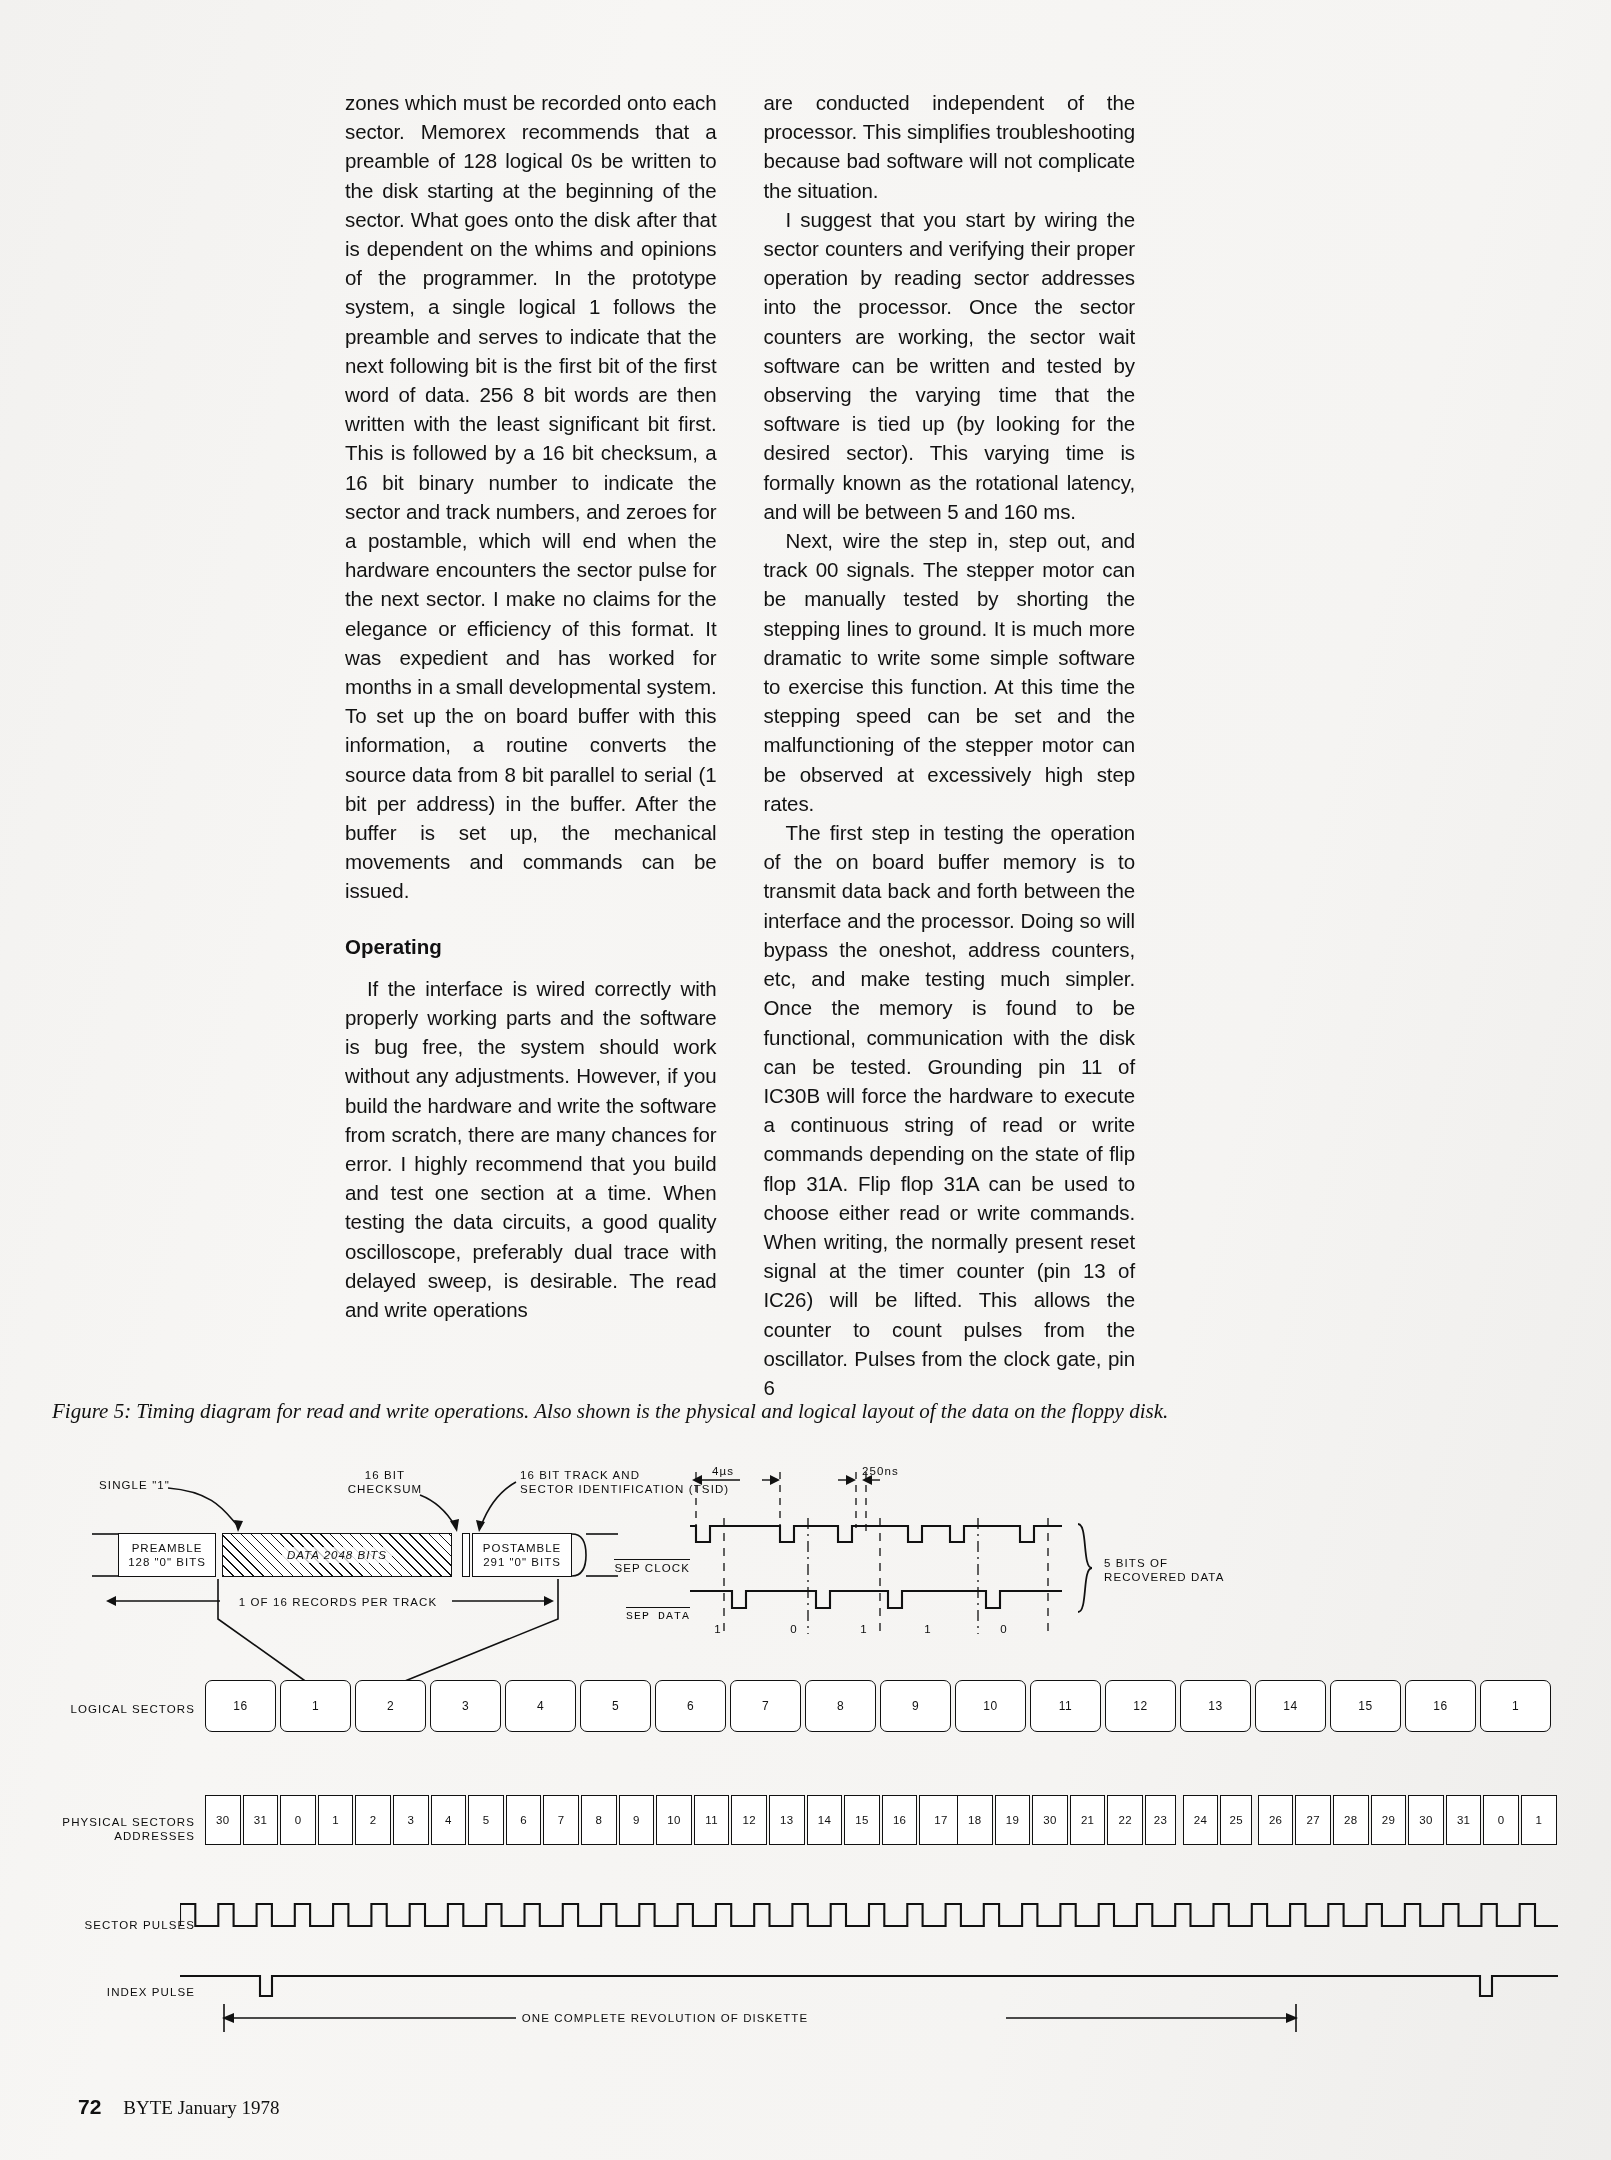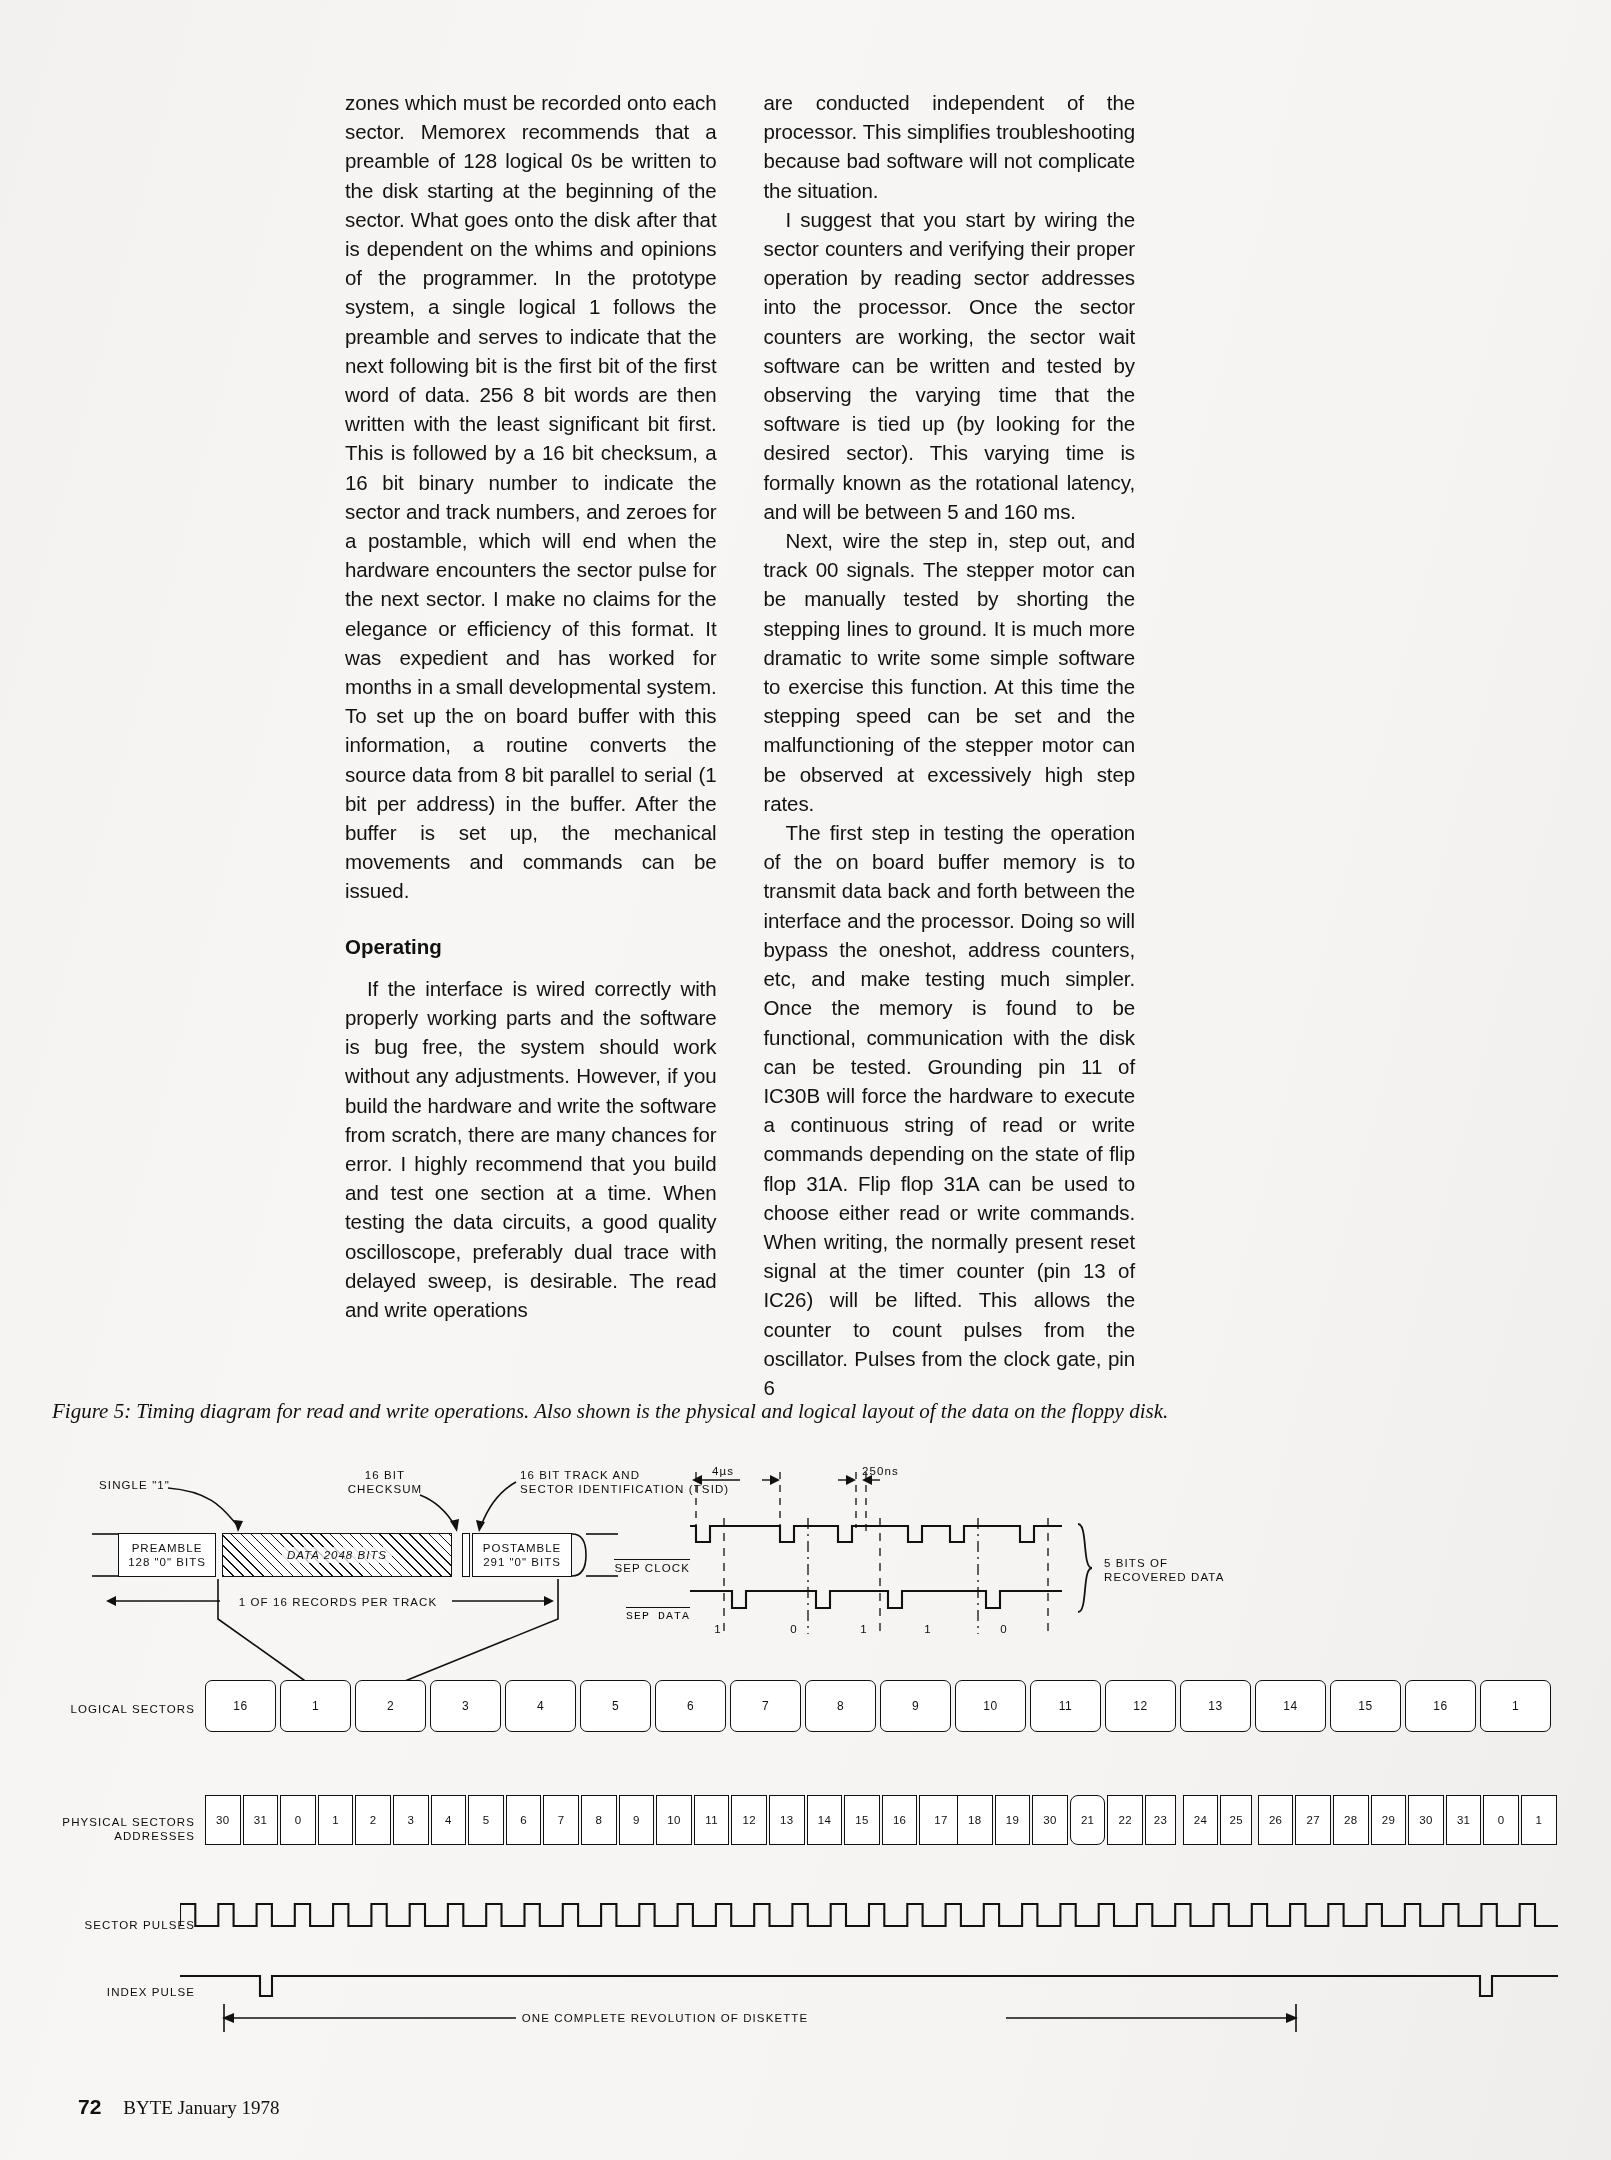--- a/index.html
+++ b/index.html
@@ -278,21 +278,21 @@
         <div class="cellP" style="left: 488.8px; width: 35.6px;">11</div>
         <div class="cellP" style="left: 526.4px; width: 35.6px;">12</div>
         <div class="cellP" style="left: 564px; width: 35.6px;">13</div>
         <div class="cellP" style="left: 601.6px; width: 35.6px;">14</div>
         <div class="cellP" style="left: 639.2px; width: 35.6px;">15</div>
         <div class="cellP" style="left: 676.8px; width: 35.6px;">16</div>
         <div class="cellP" style="left: 714.4px; width: 43px;">17</div>
         <div class="cellP" style="left: 752px; width: 35.6px;">18</div>
         <div class="cellP" style="left: 789.6px; width: 35.6px;">19</div>
         <div class="cellP" style="left: 827.2px; width: 35.6px;">30</div>
-        <div class="cellP" style="left: 864.8px; width: 35.6px; border-radius: 8px;">21</div>
+        <div class="cellP" style="left: 864.8px; width: 35.6px;">21</div>
         <div class="cellP" style="left: 902.4px; width: 35.6px;">22</div>
         <div class="cellP" style="left: 940px; width: 31px;">23</div>
         <div class="cellP" style="left: 977.6px; width: 35.6px;">24</div>
         <div class="cellP" style="left: 1015.2px; width: 32px;">25</div>
         <div class="cellP" style="left: 1052.8px; width: 35.6px;">26</div>
         <div class="cellP" style="left: 1090.4px; width: 35.6px;">27</div>
         <div class="cellP" style="left: 1128px; width: 35.6px;">28</div>
         <div class="cellP" style="left: 1165.6px; width: 35.6px;">29</div>
         <div class="cellP" style="left: 1203.2px; width: 35.6px;">30</div>
         <div class="cellP" style="left: 1240.8px; width: 35.6px;">31</div>

